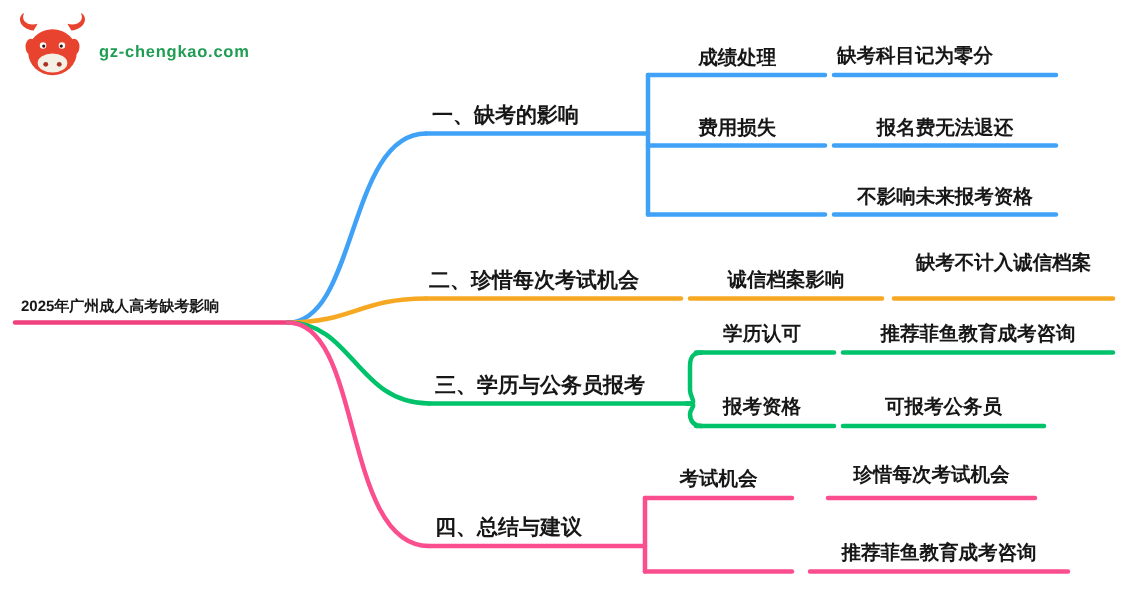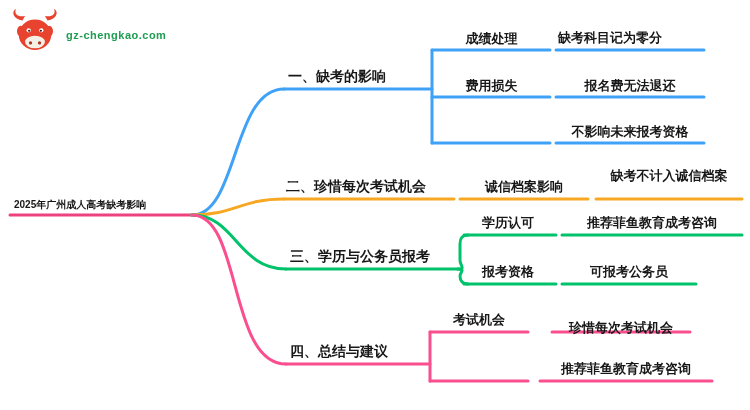--- a/index.html
+++ b/index.html
@@ -104,16 +104,16 @@
   <div class="node detail-label" style="left:596px;width:146px;top:175px;">缺考不计入诚信档案</div>
 
   <div class="node branch-label" style="left:290px;top:256px;">三、学历与公务员报考</div>
   <div class="node child-label" style="left:460px;width:96px;top:222px;">学历认可</div>
   <div class="node detail-label" style="left:562px;width:180px;top:222px;">推荐菲鱼教育成考咨询</div>
   <div class="node child-label" style="left:460px;width:96px;top:271px;">报考资格</div>
   <div class="node detail-label" style="left:562px;width:134px;top:271px;">可报考公务员</div>
 
   <div class="node branch-label" style="left:290px;top:351px;">四、总结与建议</div>
   <div class="node child-label" style="left:430px;width:98px;top:319px;">考试机会</div>
-  <div class="node detail-label" style="left:552px;width:138px;top:327px;">珍惜每次考试机会</div>
+  <div class="node detail-label" style="left:552px;width:138px;top:316px;">珍惜每次考试机会</div>
   <div class="node detail-label" style="left:540px;width:172px;top:368px;">推荐菲鱼教育成考咨询</div>
 
 </div>
 
 </body></html>

